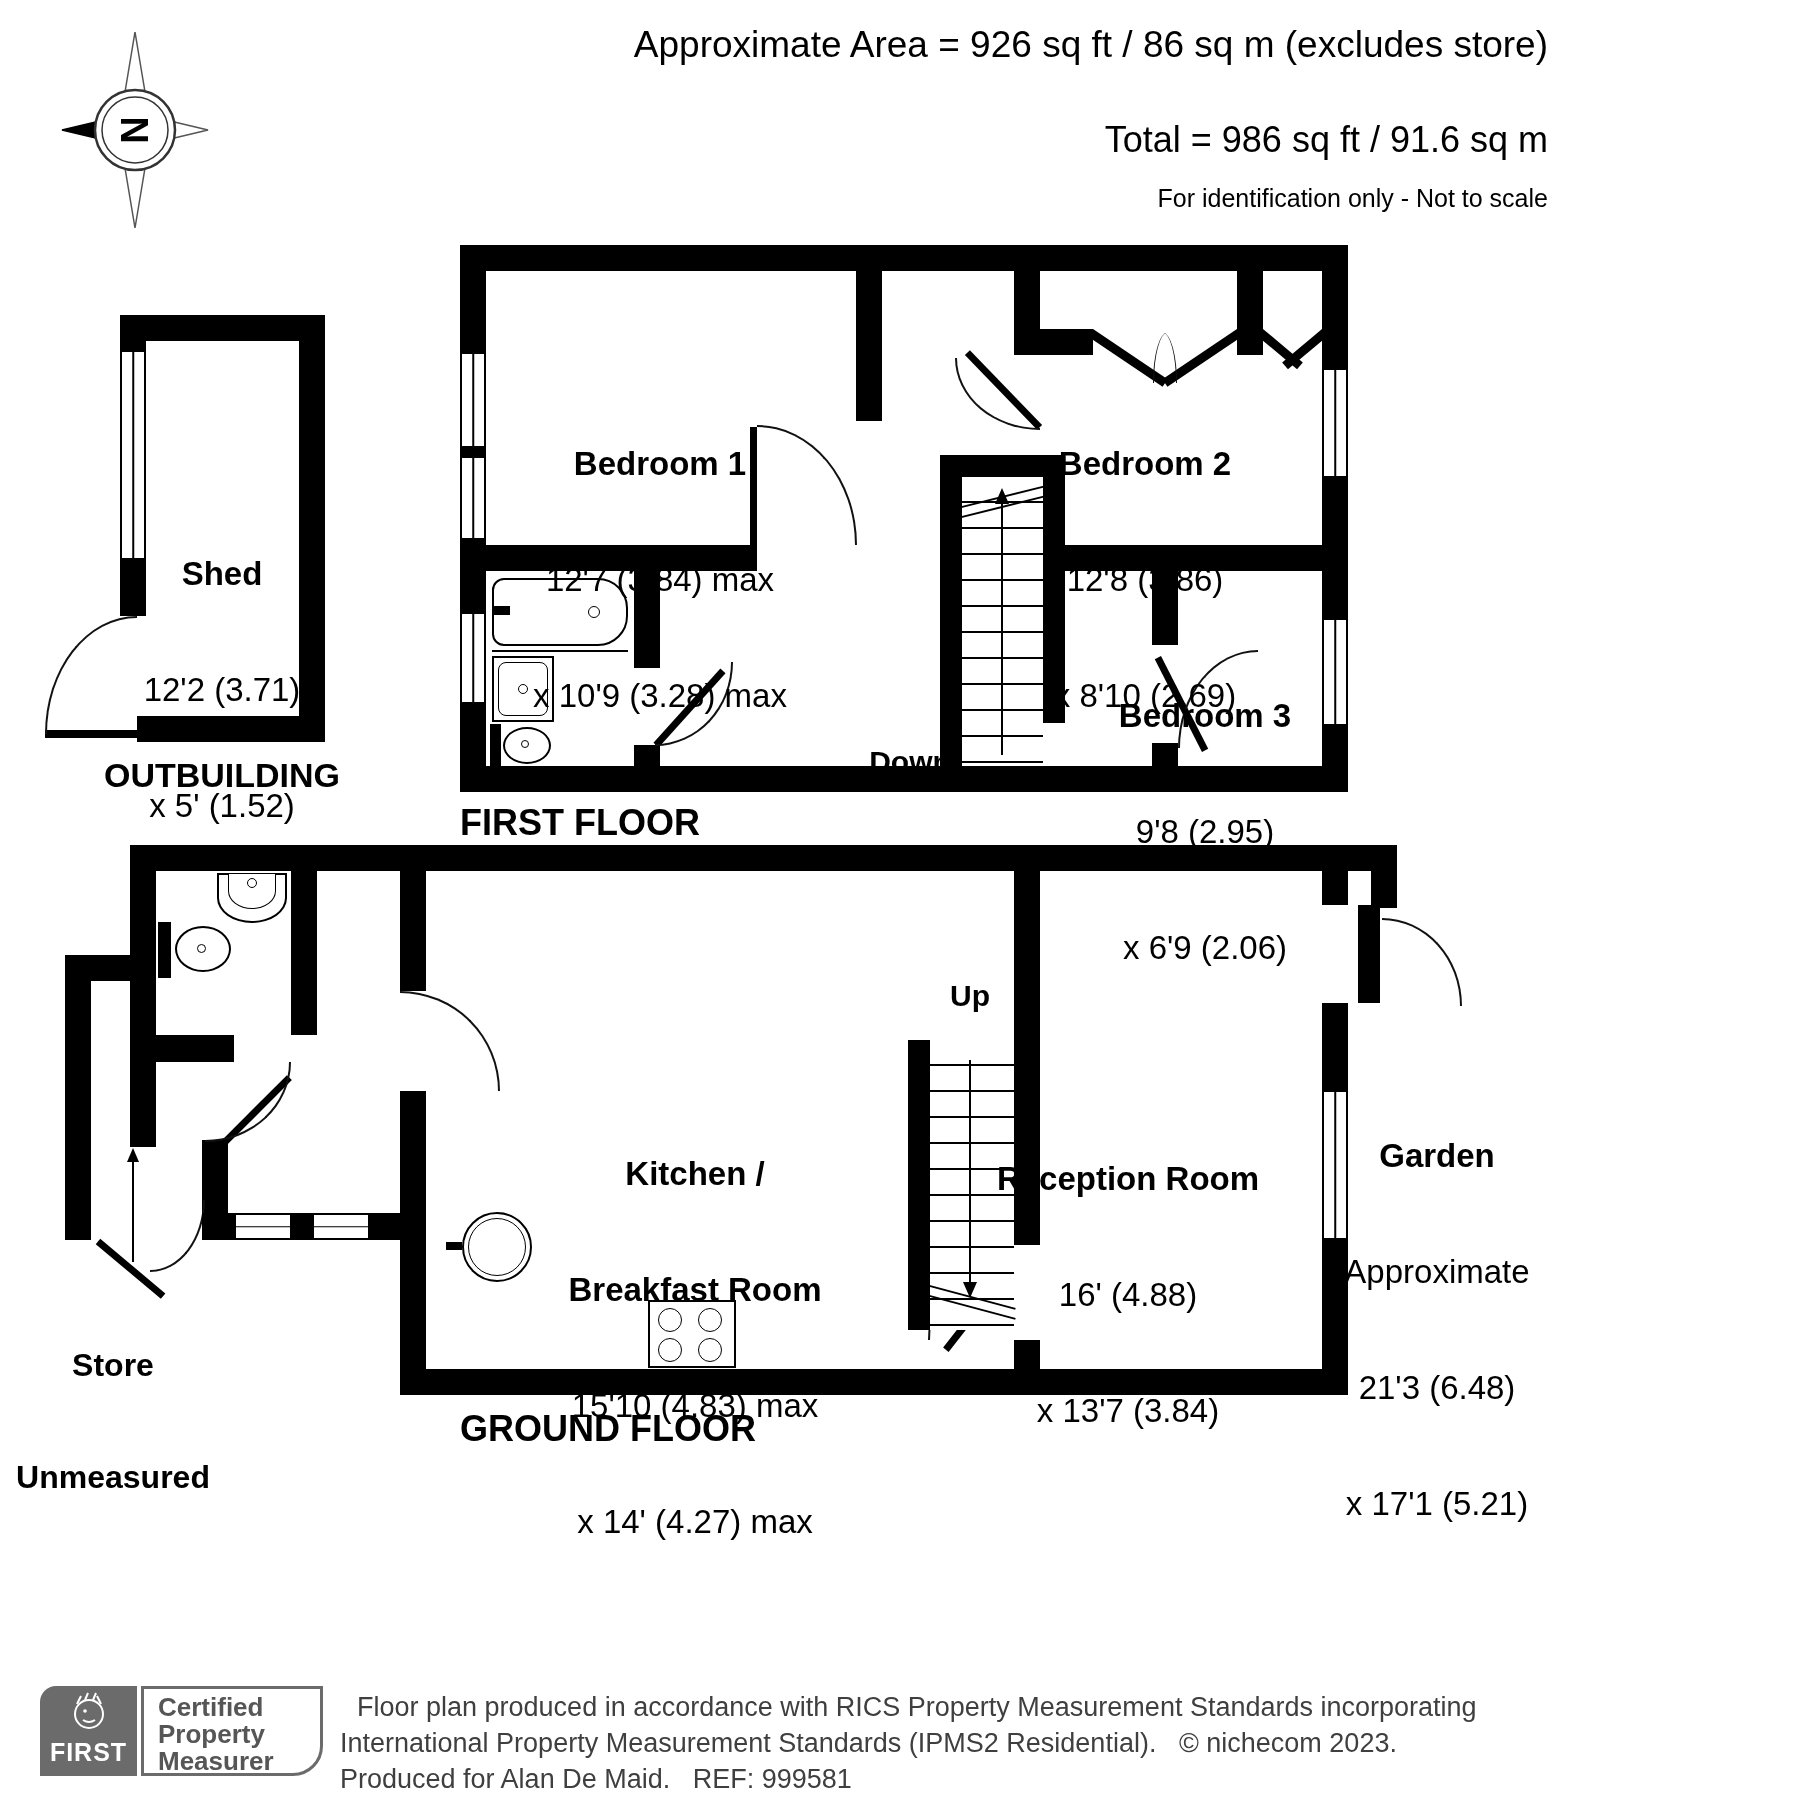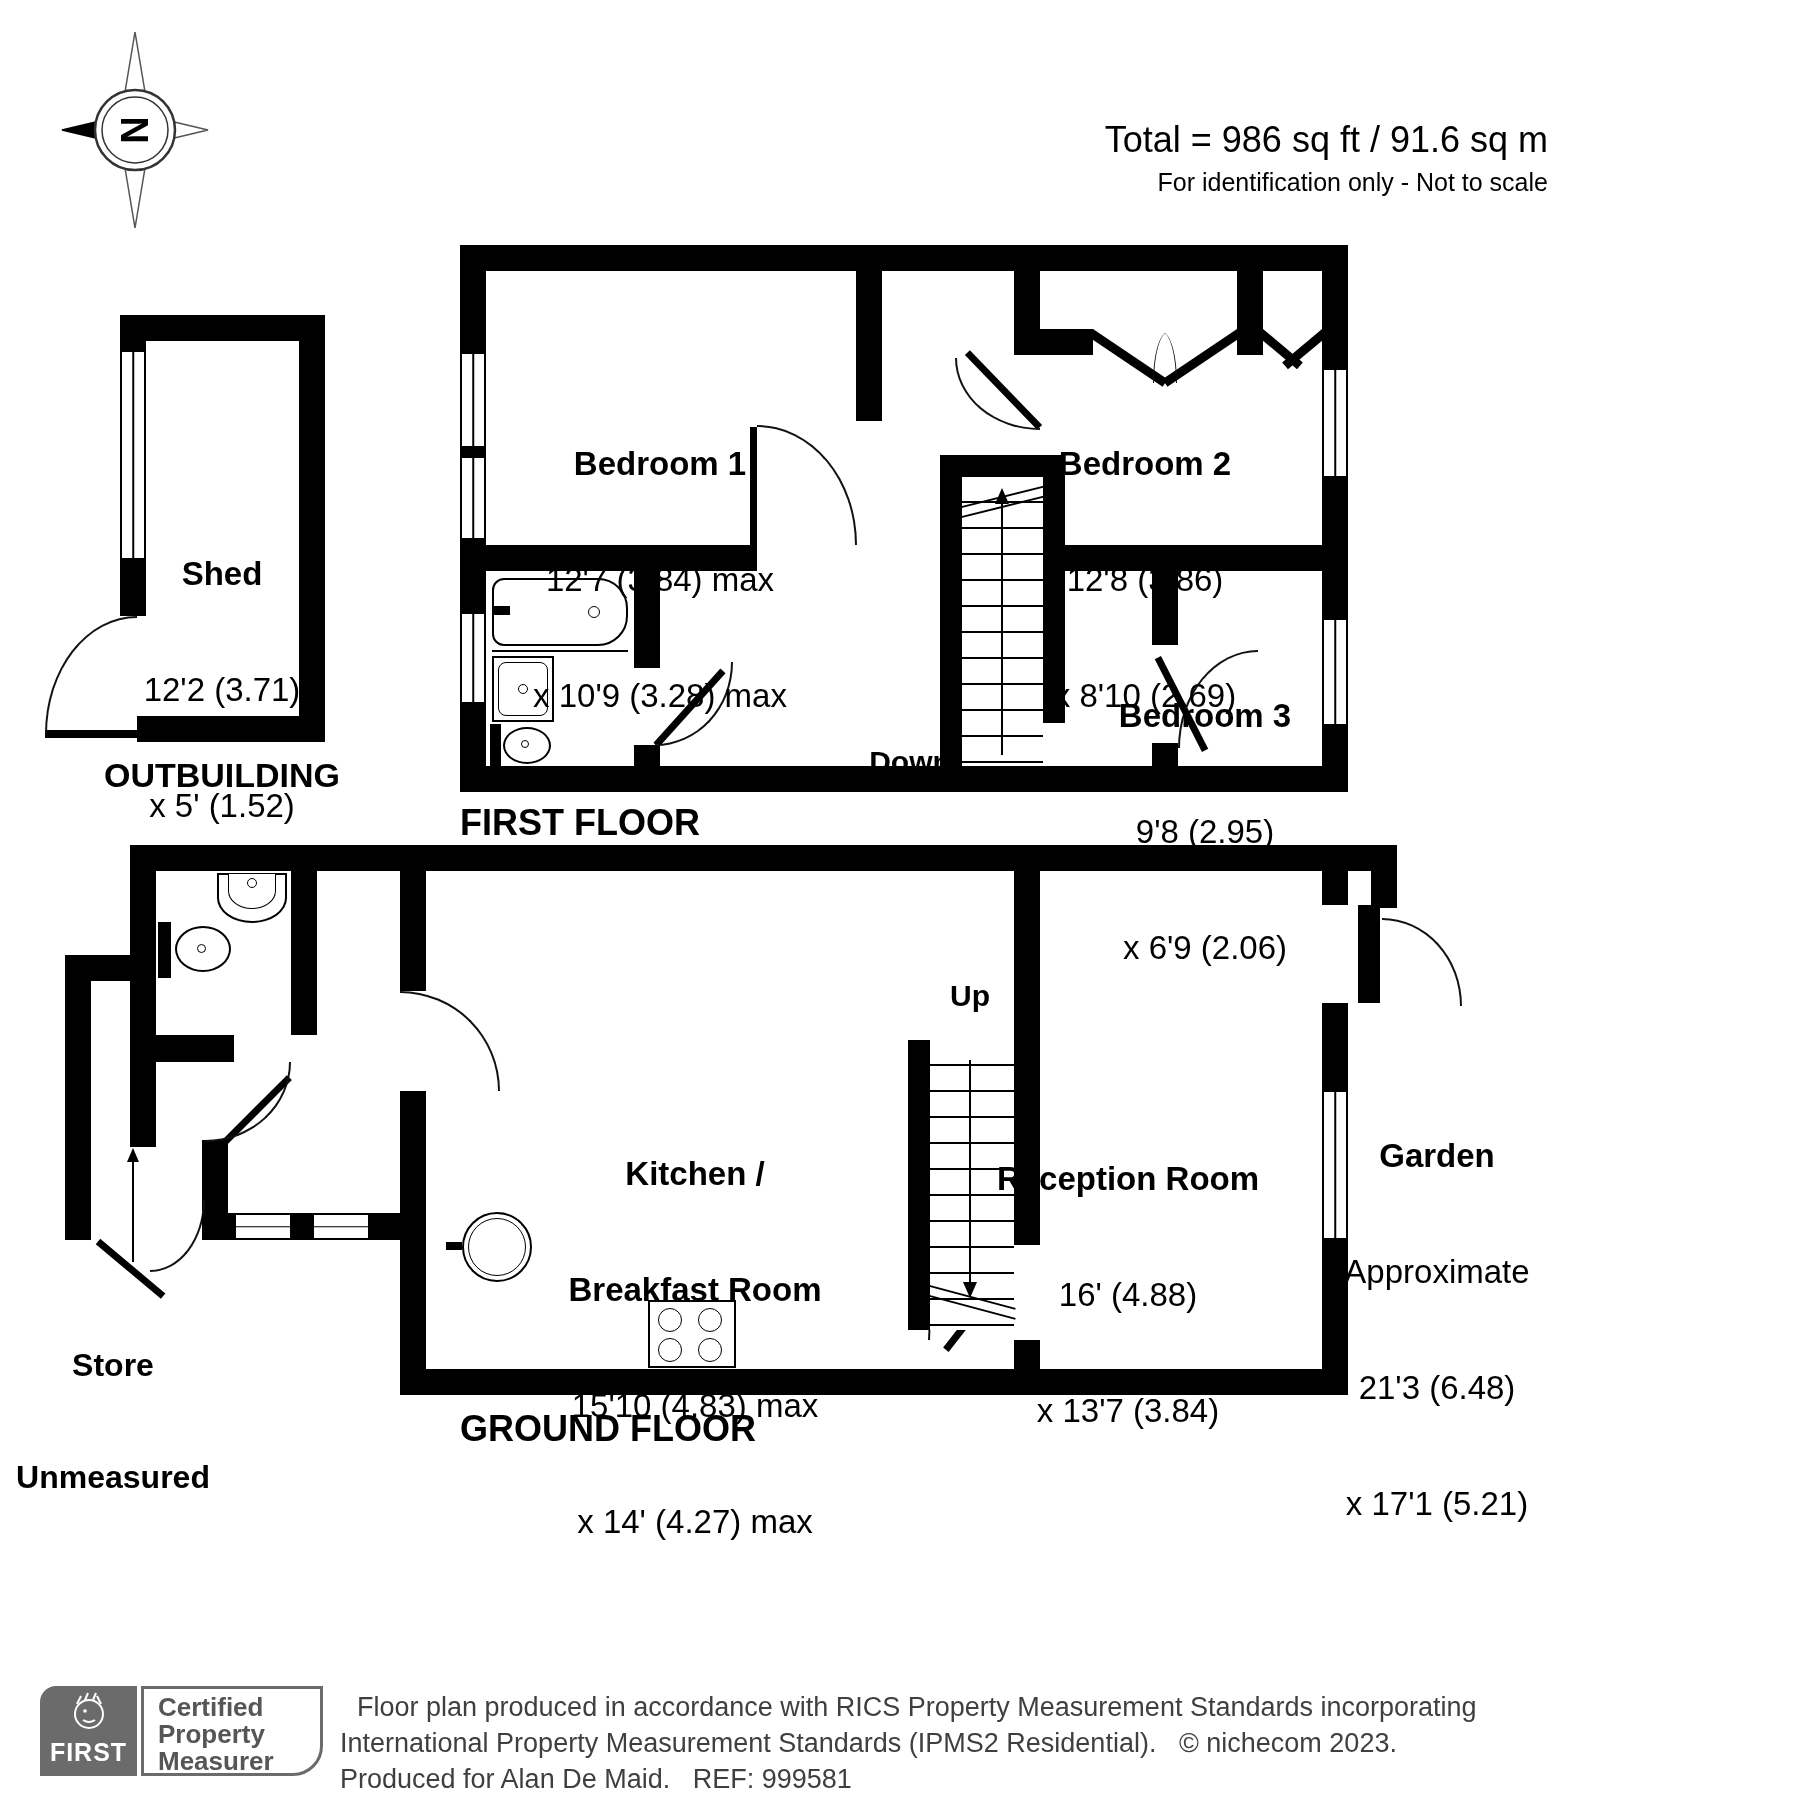--- a/index.html
+++ b/index.html
@@ -19,22 +19,23 @@
   .stairs{position:absolute;background:repeating-linear-gradient(to bottom,#fff 0 24px,#000 24px 26px);}
   .tri{position:absolute;width:0;height:0;}
   .hdr{position:absolute;left:600px;width:948px;text-align:right;white-space:pre;}
   .foot{position:absolute;white-space:pre;color:#3f3f3f;}
 </style>
 </head>
 <body>
 
 <div id="plan">
 
+  <div class="hdr" style="top:24px;font-size:37px;">Approximate Area = 926 sq ft / 86 sq m (excludes store)</div>
   <div class="hdr" style="top:119px;font-size:36px;">Total = 986 sq ft / 91.6 sq m</div>
-  <div class="hdr" style="top:168px;font-size:25px;">For identification only - Not to scale</div>
+  <div class="hdr" style="top:184px;font-size:25px;">For identification only - Not to scale</div>
 
   <svg style="position:absolute;left:60px;top:30px;" width="150" height="200" viewBox="0 0 150 200">
     <polygon points="75,2 61,86 89,86" fill="#fff" stroke="#555" stroke-width="1.5"></polygon>
     <polygon points="75,198 61,114 89,114" fill="#fff" stroke="#555" stroke-width="1.5"></polygon>
     <polygon points="148,100 89,86 89,114" fill="#fff" stroke="#555" stroke-width="1.5"></polygon>
     <polygon points="2,100 61,86 61,114" fill="#000" stroke="#000" stroke-width="1.5"></polygon>
     <circle cx="75" cy="100" r="40" fill="#fff" stroke="#333" stroke-width="2.5"></circle>
     <circle cx="75" cy="100" r="33" fill="#fff" stroke="#333" stroke-width="1.5"></circle>
     <text x="75" y="113" font-size="38" font-weight="bold" text-anchor="middle" fill="#000" transform="rotate(-90 75 100)" font-family="Liberation Sans, sans-serif">N</text>
   </svg>

